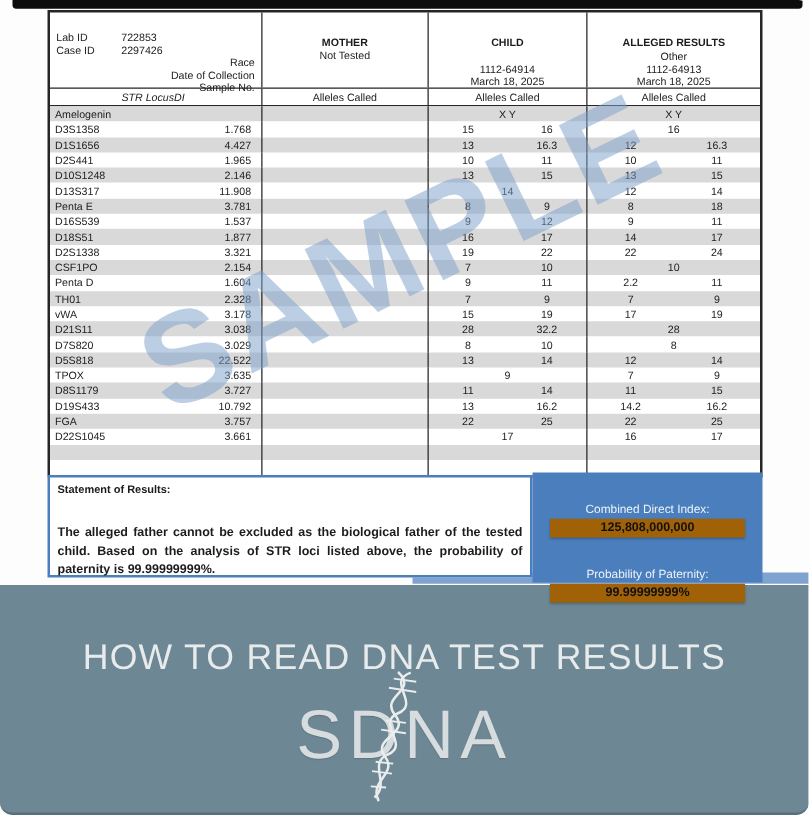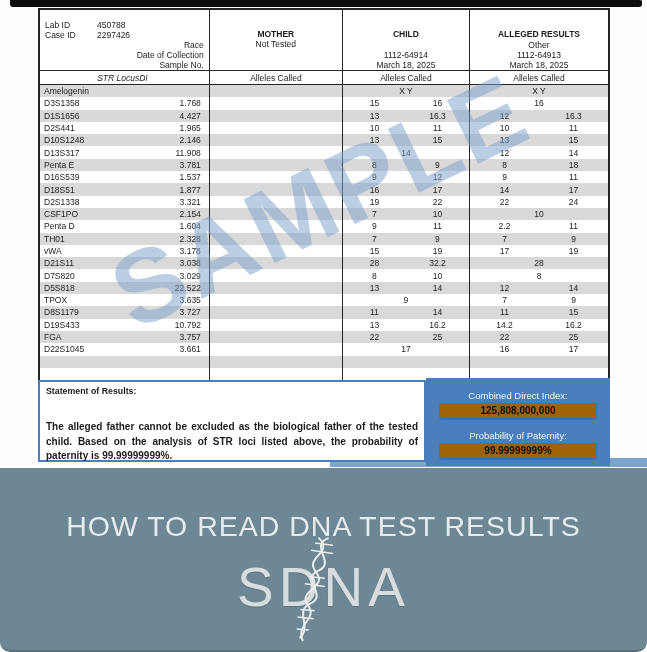--- a/index.html
+++ b/index.html
@@ -5,21 +5,21 @@
   html,body{margin:0;padding:0;}
   body{width:647px;height:652px;background:#fdfdfd;font-family:"Liberation Sans",sans-serif;color:#1c1c1c;}
   .page{position:relative;width:647px;height:652px;overflow:hidden;background:#fdfdfd;border-radius:8px;}
 
   
   .topbar{position:absolute;left:10px;top:0;width:632px;height:7px;background:#0d0d0d;border-radius:0 0 3px 3px;}
 
   
   .doc{position:absolute;left:38px;top:8px;width:572px;border:2px solid #262626;box-sizing:border-box;background:#fff;font-size:8.5px;}
   .hdr{display:flex;height:60px;}
-  .hcol{box-sizing:border-box;display:flex;flex-direction:column;justify-content:flex-end;padding-top:19px;}
+  .hcol{box-sizing:border-box;display:flex;flex-direction:column;justify-content:center;padding-top:19px;}
   .hc1{width:170px;}
   .hc2{width:134px;border-left:1px solid #262626;}
   .hc3{width:128px;border-left:1px solid #262626;}
   .hc4{width:140px;border-left:1px solid #262626;}
   .hline{height:11.5px;display:flex;align-items:center;padding:0 5px;}
   .hl-label{width:52px;}
   .hl-right{justify-content:flex-end;text-align:right;}
   .hl-center{justify-content:center;text-align:center;}
   .b{font-weight:bold;}
 
@@ -46,21 +46,21 @@
   
   .stmt{position:absolute;left:38px;top:380px;width:388px;height:82px;border:2px solid #4a7ebd;
     box-sizing:border-box;background:#fff;padding:4px 6px;z-index:4;}
   .stmt-title{font-weight:bold;font-size:8.8px;}
   .stmt-body{margin-top:24px;font-weight:bold;font-size:10px;text-align:justify;line-height:1.45;}
 
   
   .bluestrip{position:absolute;left:330px;top:458px;width:317px;height:9px;background:#7fa3d1;z-index:2;}
   .panel{position:absolute;left:426px;top:378px;width:184px;height:88px;background:#4a7ebd;
     display:flex;flex-direction:column;align-items:center;z-index:4;}
-  .panel-label{color:#eef3fa;font-size:9.5px;margin-top:12px;}
+  .panel-label{color:#eef3fa;font-size:9.5px;margin-top:24px;}
   .panel-value{width:156px;background:#a16207;color:#111;font-weight:bold;font-size:10px;
     text-align:center;padding:2px 0;margin-top:2px;box-shadow:0 1px 2px rgba(0,0,0,0.25);}
 
   
   .banner{position:absolute;left:0;top:468px;width:647px;height:184px;background:#6d8794;
     border-radius:0 0 10px 10px;border-bottom:2px solid #59707b;box-sizing:border-box;}
   .banner-title{text-align:center;margin-top:42px;font-size:28.5px;color:#e8ebec;letter-spacing:1px;font-weight:normal;}
   .logo{position:absolute;left:50%;top:92px;transform:translateX(-50%);font-size:55px;
     color:#d7dcde;letter-spacing:5px;line-height:1;text-shadow:0 1px 1px rgba(0,0,0,0.15);}
   .helix{position:absolute;left:54px;top:-26px;transform:rotate(14deg);}
@@ -71,21 +71,21 @@
 <div class="page">
 
   <div class="topbar"></div>
 
   <div class="doc">
 
     <div class="hdr">
       <div class="hcol hc1">
         <div class="hline">
             <span class="hl-label">Lab ID</span>
-            <span>450788</span>
+            <span>722853</span>
           </div>
         <div class="hline">
             <span class="hl-label">Case ID</span>
             <span>2297426</span>
           </div>
         <div class="hline hl-right">
             <span>Race</span>
           </div>
         <div class="hline hl-right">
             <span>Date of Collection</span>

